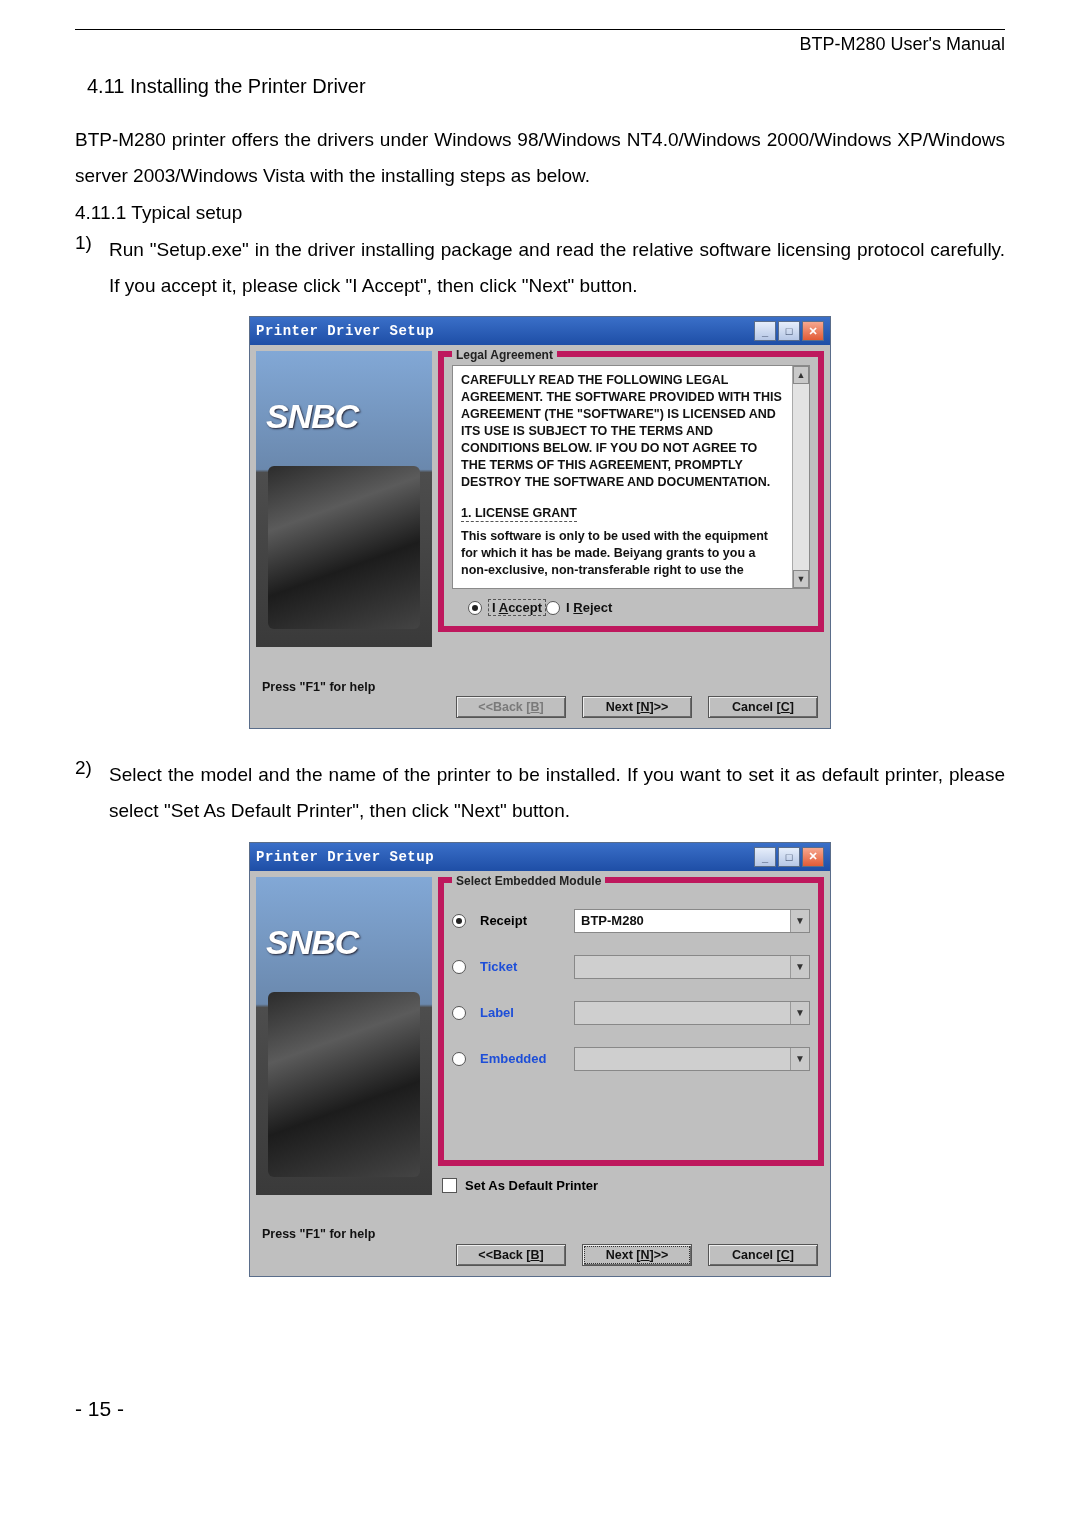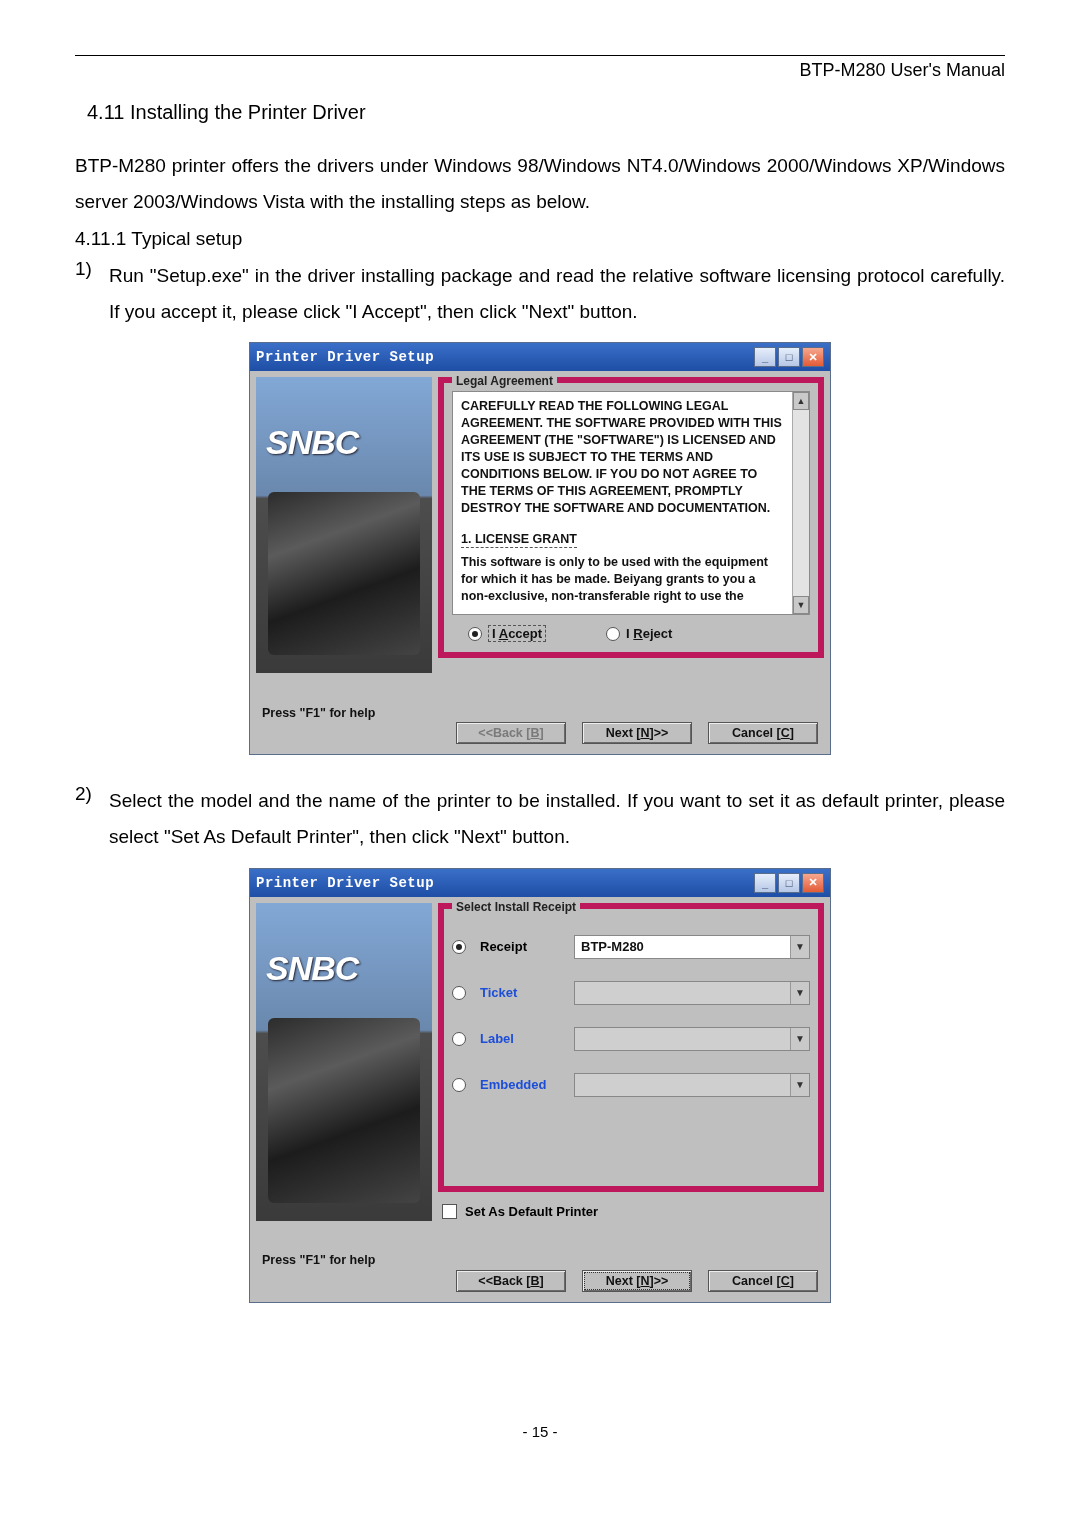--- a/index.html
+++ b/index.html
@@ -4,21 +4,21 @@
 <style>
   body {
     margin: 0;
     padding: 0;
     background: #fff;
     font-family: Arial, Helvetica, sans-serif;
     width: 1080px;
   }
   .page {
     width: 1080px;
-    padding: 55px 75px 40px 75px;
+    padding: 29px 75px 40px 75px;
     box-sizing: border-box;
     color: #000;
   }
   .header-rule {
     border-top: 1.5px solid #000;
     margin-bottom: 4px;
   }
   .header-title {
     text-align: right;
     font-size: 18px;
@@ -159,21 +159,21 @@
     position:absolute; right:0; top:0; bottom:0; width:16px;
     background:#e3e3e3; border-left:1px solid #aaa;
     display:flex; flex-direction:column; justify-content:space-between;
   }
   .scroll-arrow {
     height:16px; background:#c9c9c9; border:1px solid #888;
     display:flex;align-items:center;justify-content:center;font-size:9px;color:#333;
   }
   .license-text p { margin:0 16px 6px 0; }
   .license-text .sec-title { margin-top:8px; border-bottom:1px dashed #555; display:inline-block;}
-  .radio-row { margin-top:10px; display:flex; gap:60px; padding-left:16px; font-size:13px; font-weight:bold; color:#111;}
+  .radio-row { margin-top:10px; display:flex; padding-left:16px; font-size:13px; font-weight:bold; color:#111;}
   .radio-item { display:flex; align-items:center; gap:6px; }
   .radio { width:12px; height:12px; border:1px solid #555; border-radius:50%; background:#fff; display:flex;align-items:center;justify-content:center;}
   .radio.selected::after { content:""; width:6px; height:6px; background:#222; border-radius:50%; }
   .radio-label .ul { text-decoration: underline; }
   .dashed { border:1px dashed #555; padding:0 3px; }
   .win-footer {
     display:flex; align-items:center; justify-content:space-between;
     padding: 8px 6px 4px 6px;
   }
   .help-text { font-size:12.5px; font-weight:bold; color:#111; }
@@ -208,22 +208,22 @@
     width:18px; height:100%; background:#c9c9c9; border-left:1px solid #999;
     display:flex;align-items:center;justify-content:center;font-size:10px;color:#333;
   }
   .checkbox-row {
     display:flex; align-items:center; gap:8px; font-size:13px; font-weight:bold;
     margin: 6px 0 2px 4px;
   }
   .cbox { width:13px; height:13px; background:#fff; border:1px solid #555; }
 
   .page-number {
-    text-align:center;
-    font-size:15px;
+    text-align:left;
+    font-size:21px;
     margin-top: 120px;
   }
 </style>
 </head>
 <body>
 
 <div class="page">
   <div class="header-rule"></div>
   <div class="header-title">BTP-M280 User's Manual</div>
 
@@ -309,21 +309,21 @@
       </div>
       <div class="win-body">
         <div class="win-main">
           <div class="side-img" style="height:318px;">
             <div class="sky"></div>
             <div class="logo">SNBC</div>
             <div class="printer"></div>
           </div>
           <div class="right-pane">
             <div class="groupbox" style="flex:1;">
-              <span class="gb-title">Select Install Receipt</span>
+              <span class="gb-title">Select Embedded Module</span>
 
               <div class="module-row" style="margin-top:18px;">
                 <span class="radio selected"></span>
                 <span class="radio-label">Receipt</span>
                 <span class="combo">
                   <span>BTP-M280</span>
                   <span class="combo-arrow">▼</span>
                 </span>
               </div>
 

